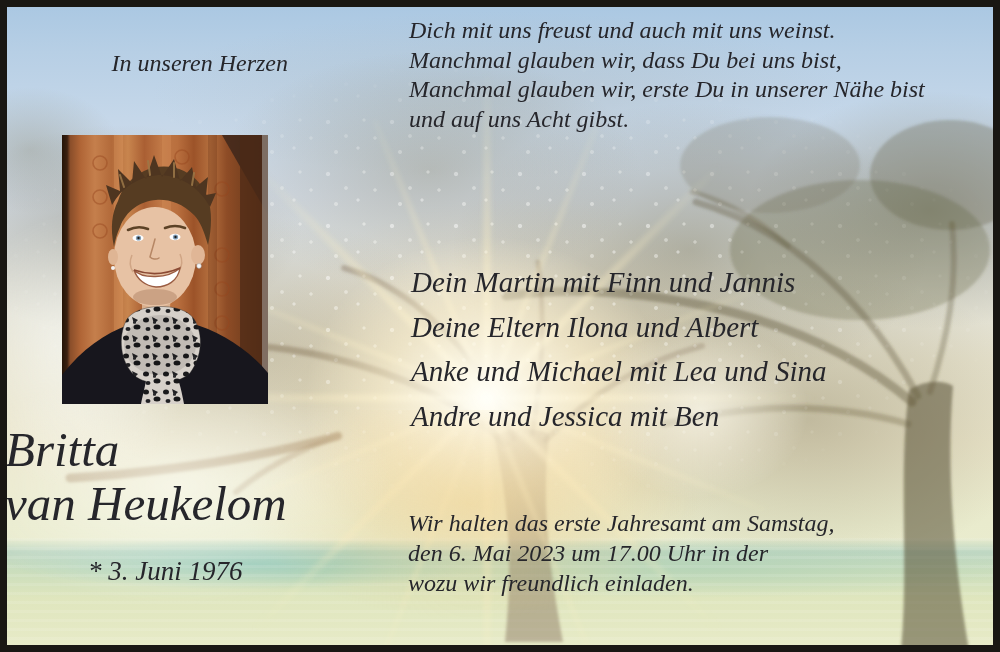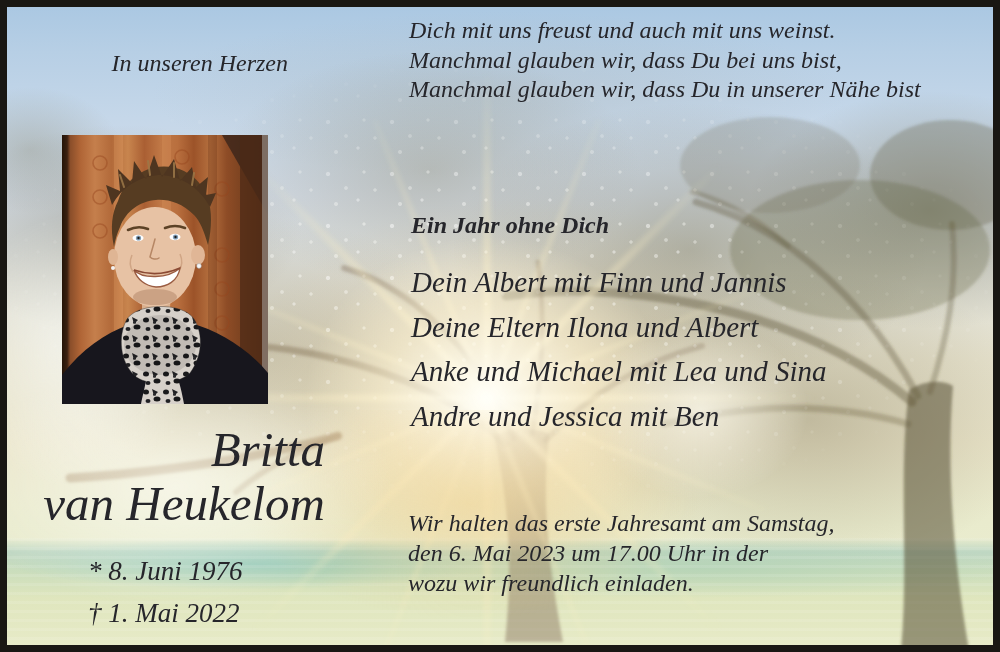--- a/index.html
+++ b/index.html
@@ -79,21 +79,21 @@
   }
   .bg-wash-left{
     left:-40px;top:215px;width:230px;height:270px;
     background:radial-gradient(ellipse at 50% 50%, rgba(251,253,252,.62) 0%, rgba(251,253,252,0) 72%);
   }
   
   .txt{position:absolute;z-index:20;}
   .epigraph{left:38px;top:48px;width:250px;text-align:right;font-size:24px;line-height:31px;}
   .portrait{position:absolute;left:62px;top:135px;width:206px;height:269px;z-index:20;}
   .portrait svg{display:block;width:100%;height:100%;}
-  .name{left:5px;top:423px;width:320px;text-align:right;font-size:49px;line-height:54px;}
+  .name{left:5px;top:423px;width:320px;text-align:left;font-size:49px;line-height:54px;}
   .dates{left:88px;top:550px;font-size:27px;line-height:42px;}
   .poem{left:409px;top:16px;font-size:24px;line-height:29.5px;white-space:nowrap;}
   .anniv{left:411px;top:212px;font-size:24px;font-weight:bold;}
   .family{left:411px;top:260px;font-size:29px;line-height:44.5px;white-space:nowrap;}
   .service{left:408px;top:508px;font-size:24px;line-height:30px;white-space:nowrap;}
   
   .frame{inset:0;border:7px solid #191713;z-index:30;}
 </style>
 </head>
 <body>
@@ -257,34 +257,33 @@
       </g>
     </svg>
   </div>
 
   <div class="txt name">
     <div>Britta</div>
     <div>van Heukelom</div>
   </div>
 
   <div class="txt dates">
-    <div>* 8. Juni 1976</div>
-    <div>† 1. Mai 2022</div>
+    <div>* 3. Juni 1976</div>
   </div>
 
   <div class="txt poem">
     <div>Dich mit uns freust und auch mit uns weinst.</div>
     <div>Manchmal glauben wir, dass Du bei uns bist,</div>
-    <div>Manchmal glauben wir, dass Du in unserer Nähe bist</div>
-  </div>
-
-  <div class="txt anniv">Ein Jahr ohne Dich</div>
+    <div>Manchmal glauben wir, erste Du in unserer Nähe bist</div>
+    <div>und auf uns Acht gibst.</div>
+  </div>
+
 
   <div class="txt family">
-    <div>Dein Albert mit Finn und Jannis</div>
+    <div>Dein Martin mit Finn und Jannis</div>
     <div>Deine Eltern Ilona und Albert</div>
     <div>Anke und Michael mit Lea und Sina</div>
     <div>Andre und Jessica mit Ben</div>
   </div>
 
   <div class="txt service">
     <div>Wir halten das erste Jahresamt am Samstag,</div>
     <div>den 6. Mai 2023 um 17.00 Uhr in der</div>
     <div>wozu wir freundlich einladen.</div>
   </div>

